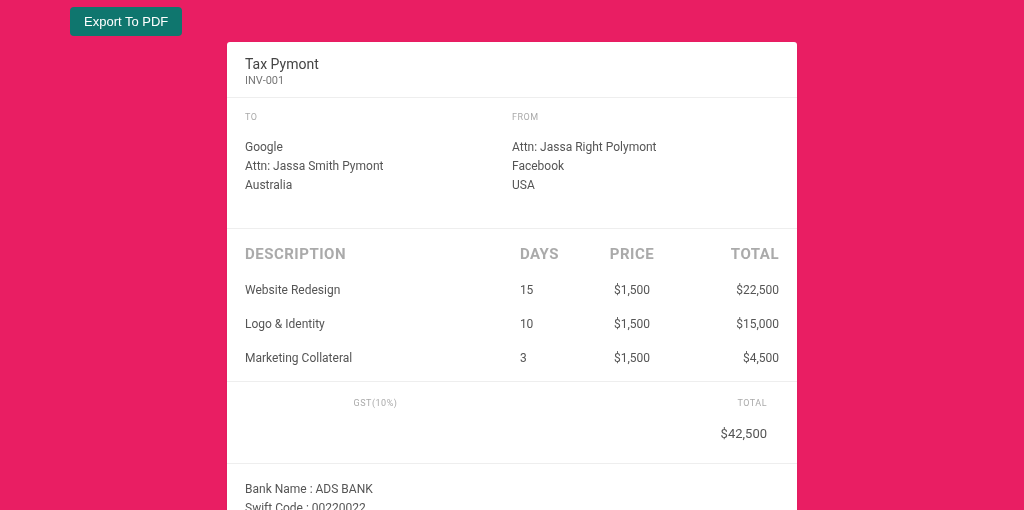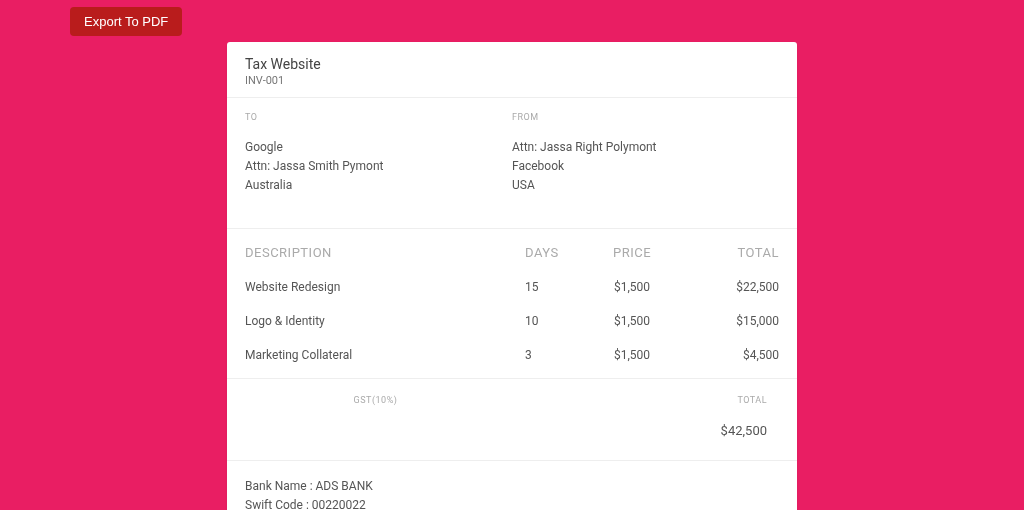--- a/index.html
+++ b/index.html
@@ -8,21 +8,21 @@
       font-family: -apple-system, BlinkMacSystemFont, "Segoe UI", Roboto, Helvetica, Arial, sans-serif;
       font-size: 13px;
       color: #555;
       width: 1024px;
       height: 510px;
       overflow: hidden;
       padding: 5px 0 0 0;
     }
     .export-btn {
       display: inline-block;
-      background: #b91c1c;
+      background: #0f766e;
       color: #fff;
       border: none;
       border-radius: 4px;
       padding: 7px 14px;
       font-size: 13px;
       margin-left: 70px;
       margin-top: 2px;
       cursor: pointer;
     }
     .invoice-card {
@@ -68,23 +68,23 @@
     .items-table {
       width: 100%;
       border-collapse: collapse;
     }
     .items-table th, .items-table td {
       padding: 10px 18px;
       font-size: 12px;
       text-align: left;
     }
     .items-table th {
-      font-size: 13px;
+      font-size: 15px;
       color: #aaa;
-      font-weight: normal;
+      font-weight: bold;
       letter-spacing: 0.5px;
       padding-top: 16px;
       padding-bottom: 10px;
     }
     .items-table th:nth-child(2), .items-table td:nth-child(2) { text-align: left; width: 70px; }
     .items-table th:nth-child(3), .items-table td:nth-child(3) { text-align: center; width: 110px; }
     .items-table th:nth-child(4), .items-table td:nth-child(4) { text-align: right; width: 110px; }
     .items-table tbody tr:last-child td { padding-bottom: 16px; }
     .totals-row {
       display: flex;
@@ -119,21 +119,21 @@
 </head>
 <body>
 
 
 
 <button class="export-btn">Export To PDF</button>
 
 <div class="invoice-card">
 
   <div class="invoice-header">
-    <div class="invoice-title">Tax Website</div>
+    <div class="invoice-title">Tax Pymont</div>
     <div class="invoice-number">INV-001</div>
   </div>
 
   <div class="addresses">
     <div class="addr-col">
       <div class="section-label">TO</div>
       <div class="addr-line">Google</div>
       <div class="addr-line">Attn: Jassa Smith Pymont</div>
       <div class="addr-line">Australia</div>
     </div>

